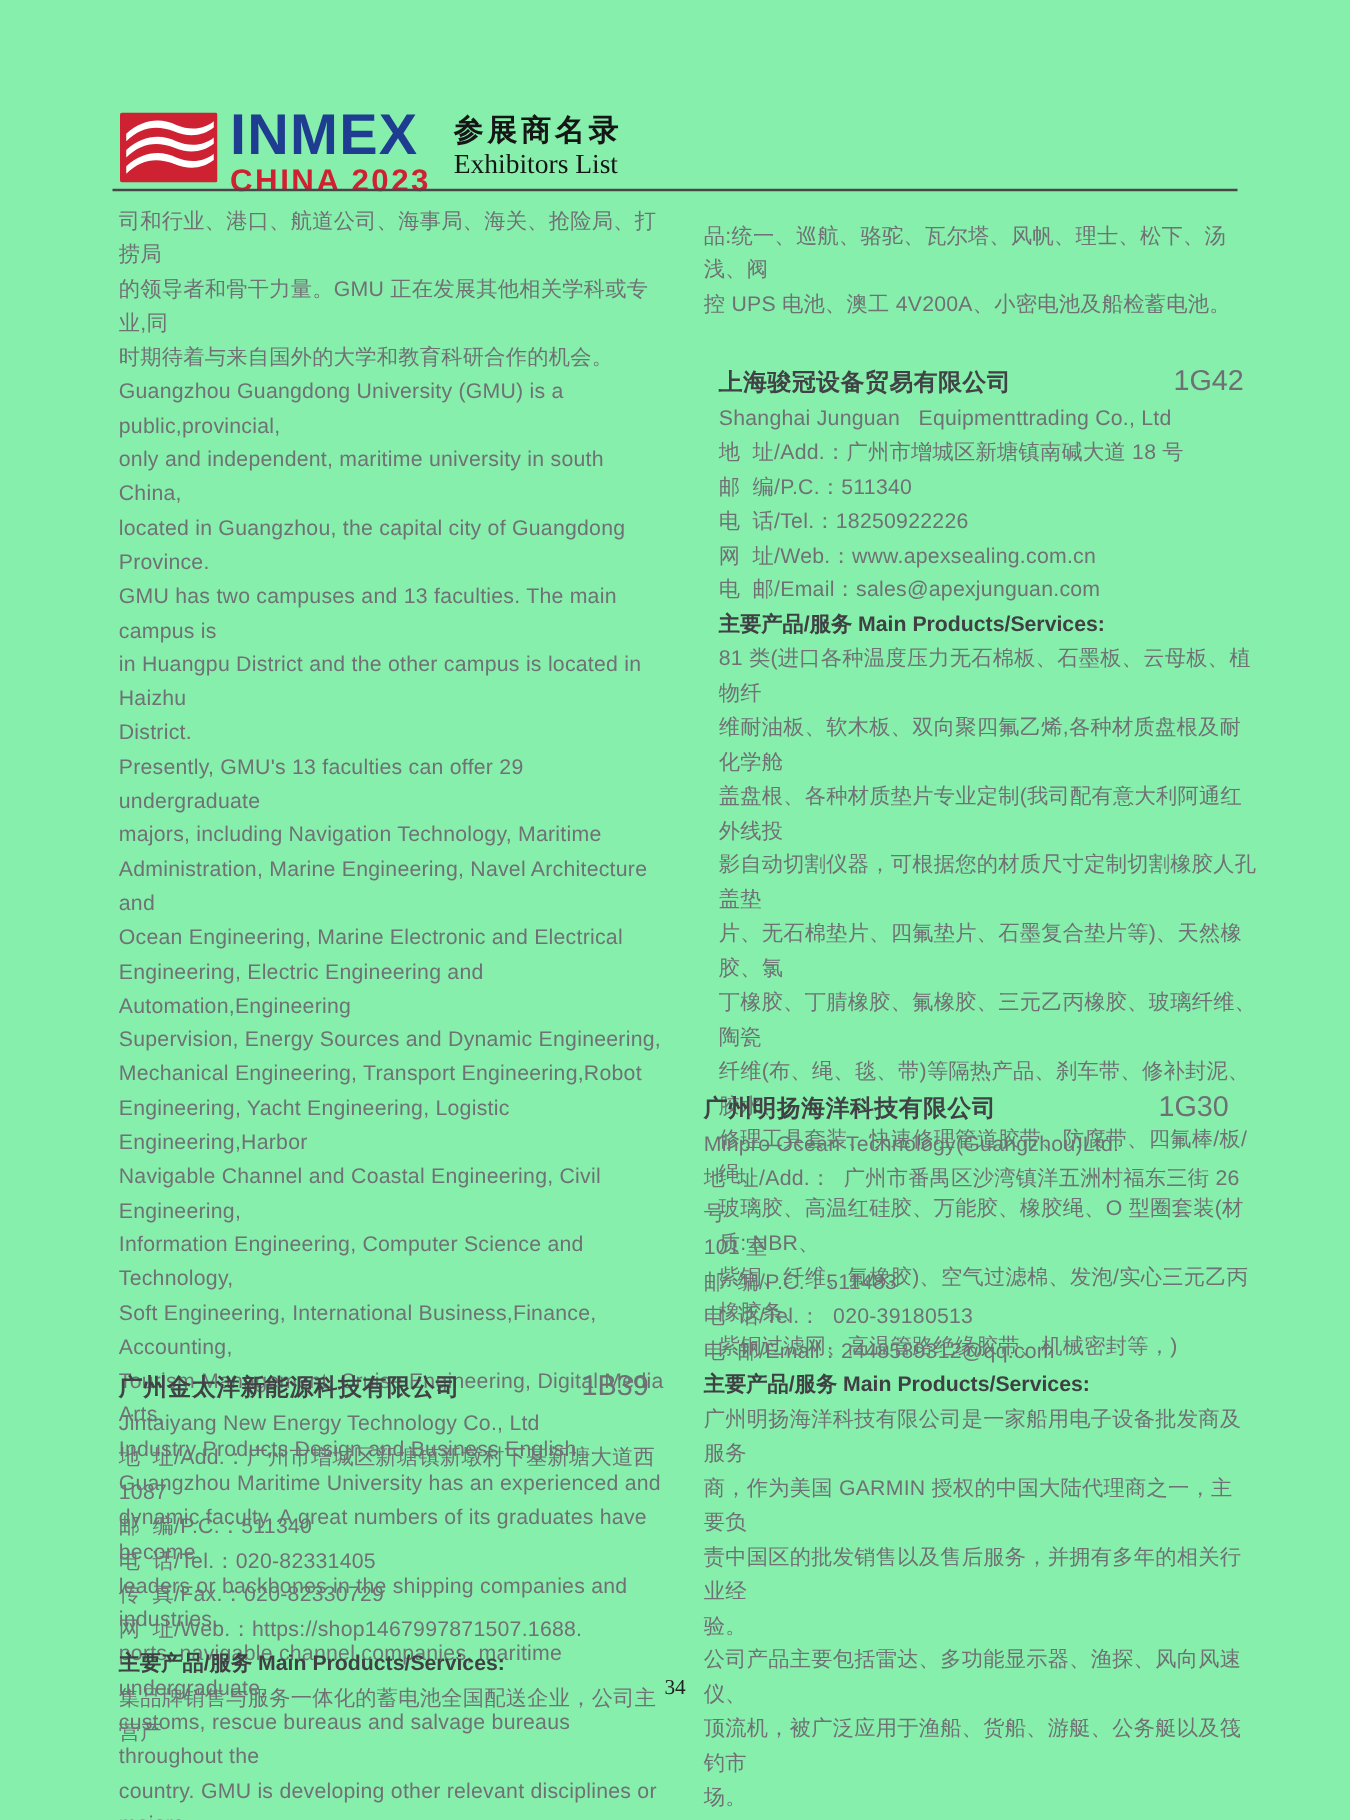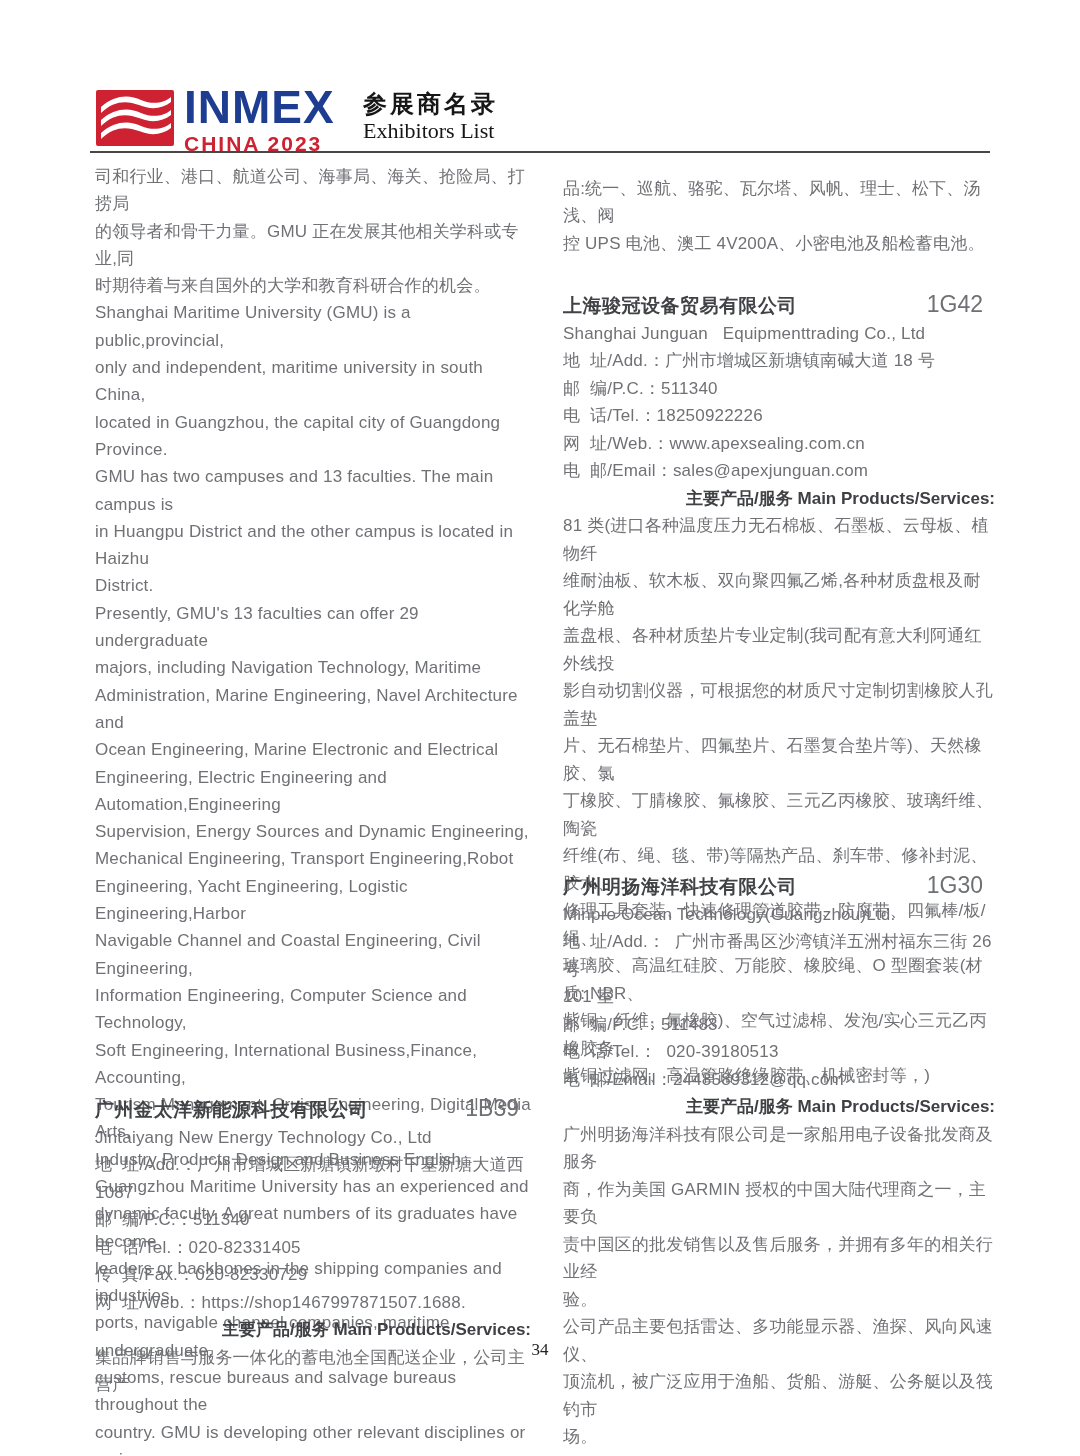--- a/index.html
+++ b/index.html
@@ -1,47 +1,47 @@
 <!DOCTYPE html>
 <html><head>
 <meta charset="utf-8">
 <style>
   html,body { margin:0; padding:0; background:#e8e8e8; }
   .page {
     position:relative; width:1080px; height:1456px; margin:0 auto;
-    background:#ffffff; overflow:hidden;
+    background:#86efac; overflow:hidden;
     font-family:"Liberation Sans", sans-serif;
   }
   
   .logo-waves { position:absolute; left:96px; top:90px; }
   .logo-text  { position:absolute; left:184px; top:84px; line-height:1; }
   .logo-wordmark { font-size:46px; font-weight:800; color:#1e3d91; letter-spacing:1px; }
-  .logo-sub   { font-size:21px; font-weight:800; color:#ce2131; letter-spacing:2px; margin-top:3px; }
+  .logo-sub   { font-size:25px; font-weight:800; color:#ce2131; letter-spacing:2px; margin-top:3px; }
   .title-cn { position:absolute; left:363px; top:88px; font-size:24px; font-weight:700; color:#161616; letter-spacing:3px; }
   .title-en { position:absolute; left:363px; top:118px; font-size:22px; color:#161616; font-family:"Liberation Serif", serif; }
   .header-rule { position:absolute; left:90px; top:151px; width:900px; height:2px; background:#474747; }
   
   .col { position:absolute; top:163px; font-size:17px; color:#707175; }
   .col-left  { left:95px;  width:436px; }
   .col-right { left:563px; width:432px; }
   .para .tline, .einfo .tline, .eprod .tline { white-space:pre-wrap; }
   .para .tline { line-height:27.3px; letter-spacing:0.2px; }
   
   .entry { position:absolute; left:0; width:100%; }
   .entry .tline { line-height:27.5px; letter-spacing:0.2px; }
   .entry-head { display:flex; justify-content:space-between; align-items:baseline; line-height:27.5px; }
   .ename { font-size:19px; font-weight:700; color:#414246; letter-spacing:0.5px; }
   .booth { font-size:23px; color:#6e7074; padding-right:12px; }
   .ename-en { line-height:27.5px; white-space:pre-wrap; }
-  .plabel { line-height:27.5px;text-align:right; }
+  .plabel { line-height:27.5px; }
   .plabel-cn { font-weight:700; color:#3f4043; }
   .plabel-en { font-weight:700; color:#3f4043; }
   .left-entry   { top:904px;margin-top:28px; }
   .right-cont   { position:absolute; top:12px; }
-  .right-entryA { top:128px; }
+  .right-entryA { top:128px;margin-left:12px; }
   .right-entryB { top:709px; }
   
   .page-number { position:absolute; left:0; top:1340px; width:100%; text-align:center;
                  font-size:17px; color:#222; font-family:"Liberation Serif", serif; }
 </style>
 </head>
 <body>
 
 <div class="page">
 
@@ -59,21 +59,21 @@
   </div>
   <div class="title-cn">参展商名录</div>
   <div class="title-en">Exhibitors List</div>
   <div class="header-rule"></div>
 
   <div class="col col-left">
     <div class="para">
         <div class="tline">司和行业、港口、航道公司、海事局、海关、抢险局、打捞局</div>
         <div class="tline">的领导者和骨干力量。GMU 正在发展其他相关学科或专业,同</div>
         <div class="tline">时期待着与来自国外的大学和教育科研合作的机会。</div>
-        <div class="tline">Shanghai Maritime University (GMU) is a public,provincial,</div>
+        <div class="tline">Guangzhou Guangdong University (GMU) is a public,provincial,</div>
         <div class="tline">only and independent, maritime university in south China,</div>
         <div class="tline">located in Guangzhou, the capital city of Guangdong Province.</div>
         <div class="tline">GMU has two campuses and 13 faculties. The main campus is</div>
         <div class="tline">in Huangpu District and the other campus is located in Haizhu</div>
         <div class="tline">District.</div>
         <div class="tline">Presently, GMU's 13 faculties can offer 29 undergraduate</div>
         <div class="tline">majors, including Navigation Technology, Maritime</div>
         <div class="tline">Administration, Marine Engineering, Navel Architecture and</div>
         <div class="tline">Ocean Engineering, Marine Electronic and Electrical</div>
         <div class="tline">Engineering, Electric Engineering and Automation,Engineering</div>

